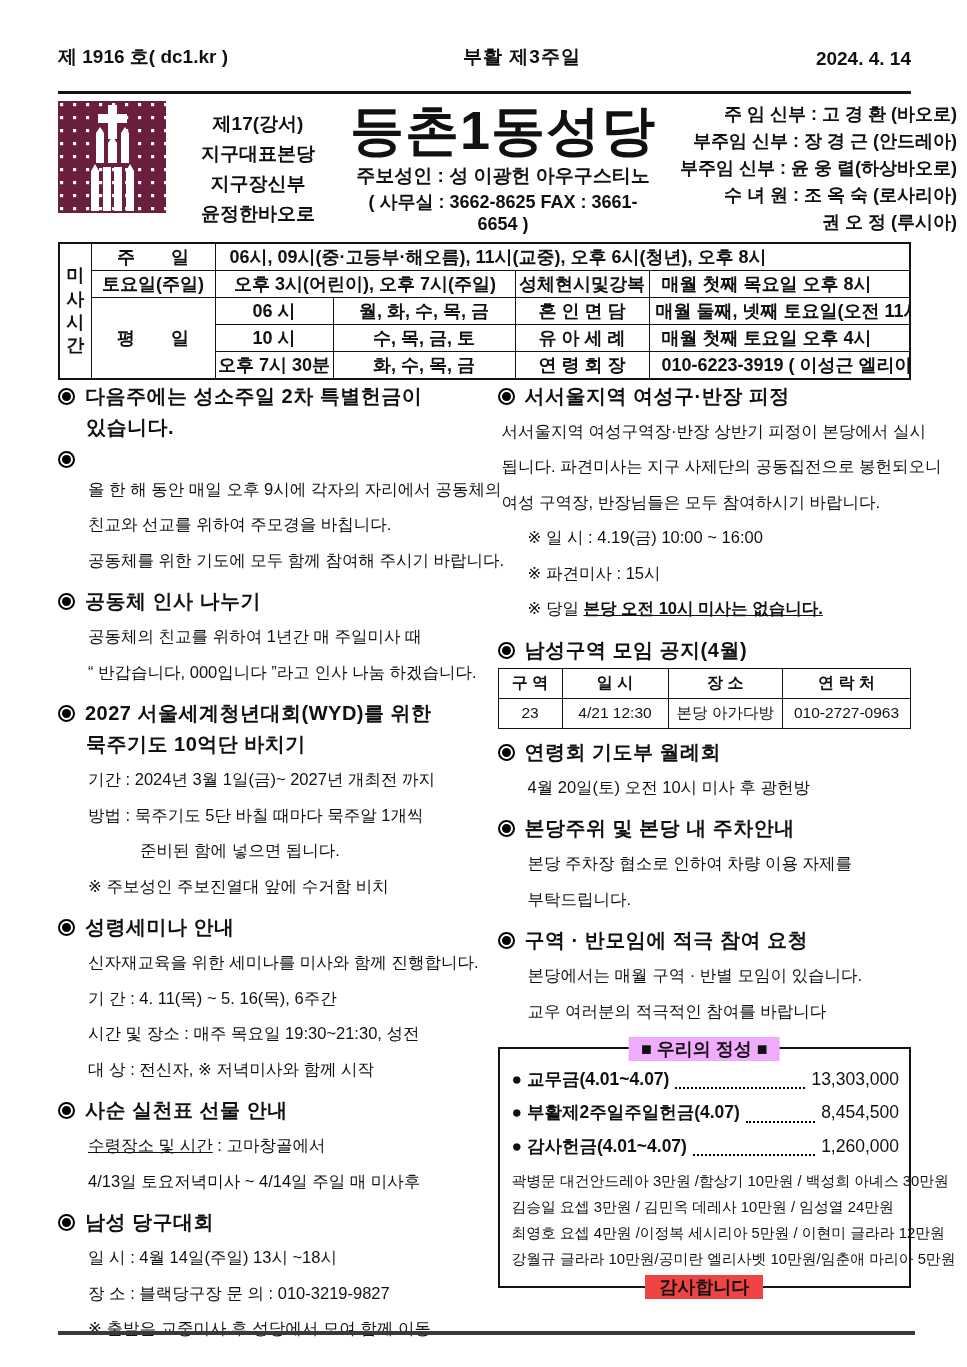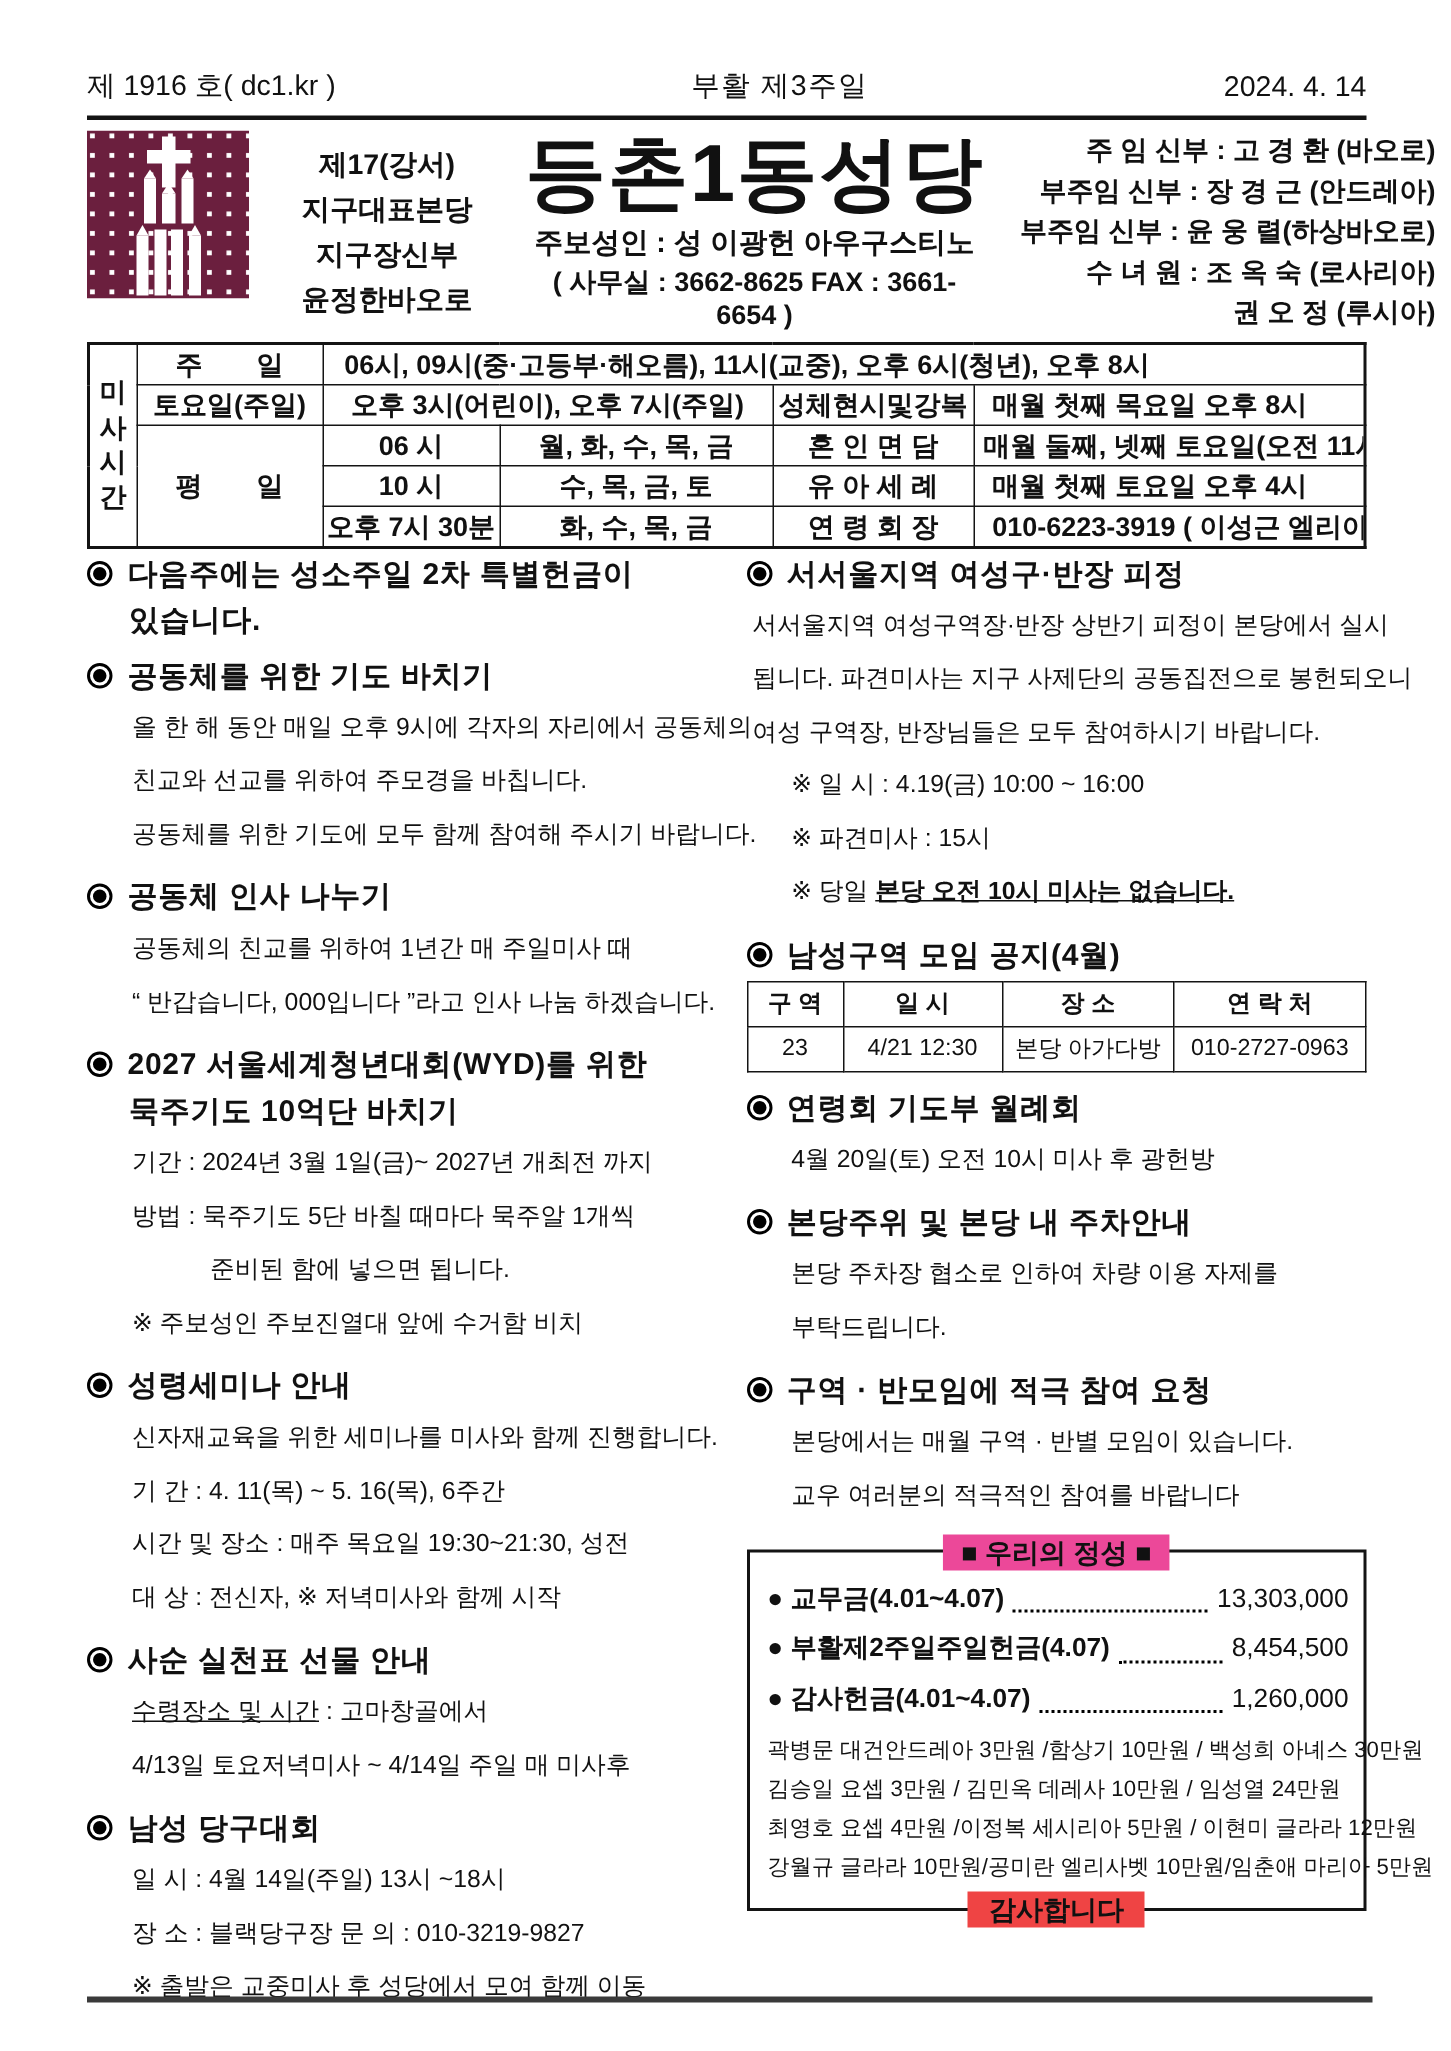--- a/index.html
+++ b/index.html
@@ -6,21 +6,21 @@
   html,body { background:#ffffff; }
   body {
     width:967px; height:1367px;
     font-family:"Liberation Sans","DejaVu Sans",sans-serif;
     color:#111; position:relative; overflow:hidden;
   }
   .page { padding:44px 56px 0 58px; }
 
   
   .topline { display:flex; justify-content:space-between; align-items:flex-end;
-             font-size:19px; font-weight:normal; padding-bottom:7px;
+             font-size:19px; font-weight:bold; padding-bottom:21px;
              border-bottom:3px solid #141414; }
   .topline .mid { letter-spacing:1px; }
 
   
   .masthead { display:flex; align-items:stretch; padding:7px 0 6px 0; gap:23px; }
   .logo { width:108px; height:112px; flex:0 0 108px; }
   .district { width:138px; flex:0 0 138px; text-align:center; font-weight:bold;
               font-size:19px; display:flex; flex-direction:column; justify-content:center; gap:4px; }
   .title-blk { flex:1; text-align:center; display:flex; flex-direction:column; justify-content:center; }
   .main-title { font-size:54px; font-weight:bold; letter-spacing:1px; line-height:1.05; white-space:nowrap; }
@@ -57,21 +57,21 @@
   
   table.notice { width:100%; border-collapse:collapse; margin:4px 0 8px 0; }
   table.notice td { border:1.5px solid #141414; text-align:center; font-size:15.5px;
                     height:30px; padding:2px; white-space:nowrap; }
   table.notice tr.h td { font-weight:bold; font-size:16px; }
 
   
   .offer-wrap { position:relative; margin-top:18px; }
   .offer-box { border:2px solid #141414; padding:14px 10px 14px 12px; position:relative; }
   .offer-title { position:absolute; top:-12px; left:50%; transform:translateX(-50%);
-                 background:#ec4899; padding:0 12px; font-size:18px; font-weight:bold; white-space:nowrap; }
+                 background:#f0abfc; padding:0 12px; font-size:18px; font-weight:bold; white-space:nowrap; }
   .offer-item { display:flex; align-items:flex-end; font-size:17.5px; font-weight:bold;
                 line-height:1.9; white-space:nowrap; }
   .leader { flex:1; border-bottom:2px dotted #000; margin:0 6px 7px 6px; min-width:20px; }
   .offer-amt { font-weight:normal; font-size:17.5px; }
   .donors { margin-top:6px; font-size:14.8px; line-height:1.75; font-weight:normal; }
   .donors div { white-space:nowrap; }
   .thanks { position:absolute; bottom:-13px; left:50%; transform:translateX(-50%);
             background:#ef4444; padding:0 14px; font-size:18px; font-weight:bold; white-space:nowrap; }
 
   .bottom-rule { position:absolute; left:58px; right:52px; bottom:32px;
@@ -198,21 +198,20 @@
           <span class="sec-title">다음주에는  성소주일  2차  특별헌금이</span>
         </div>
         <div class="sec-title cont">있습니다.</div>
       </div>
 
       <div class="sec">
         <div class="sec-head">
           <span class="bullet">
               <i></i>
             </span>
-          <span class="sec-title">공동체를  위한  기도  바치기</span>
         </div>
         <div class="sec-body">
           <div class="bl">올 한 해 동안 매일 오후 9시에 각자의 자리에서 공동체의</div>
           <div class="bl">친교와 선교를 위하여 주모경을 바칩니다.</div>
           <div class="bl">공동체를 위한 기도에 모두 함께 참여해 주시기 바랍니다.</div>
         </div>
       </div>
 
       <div class="sec">
         <div class="sec-head">

